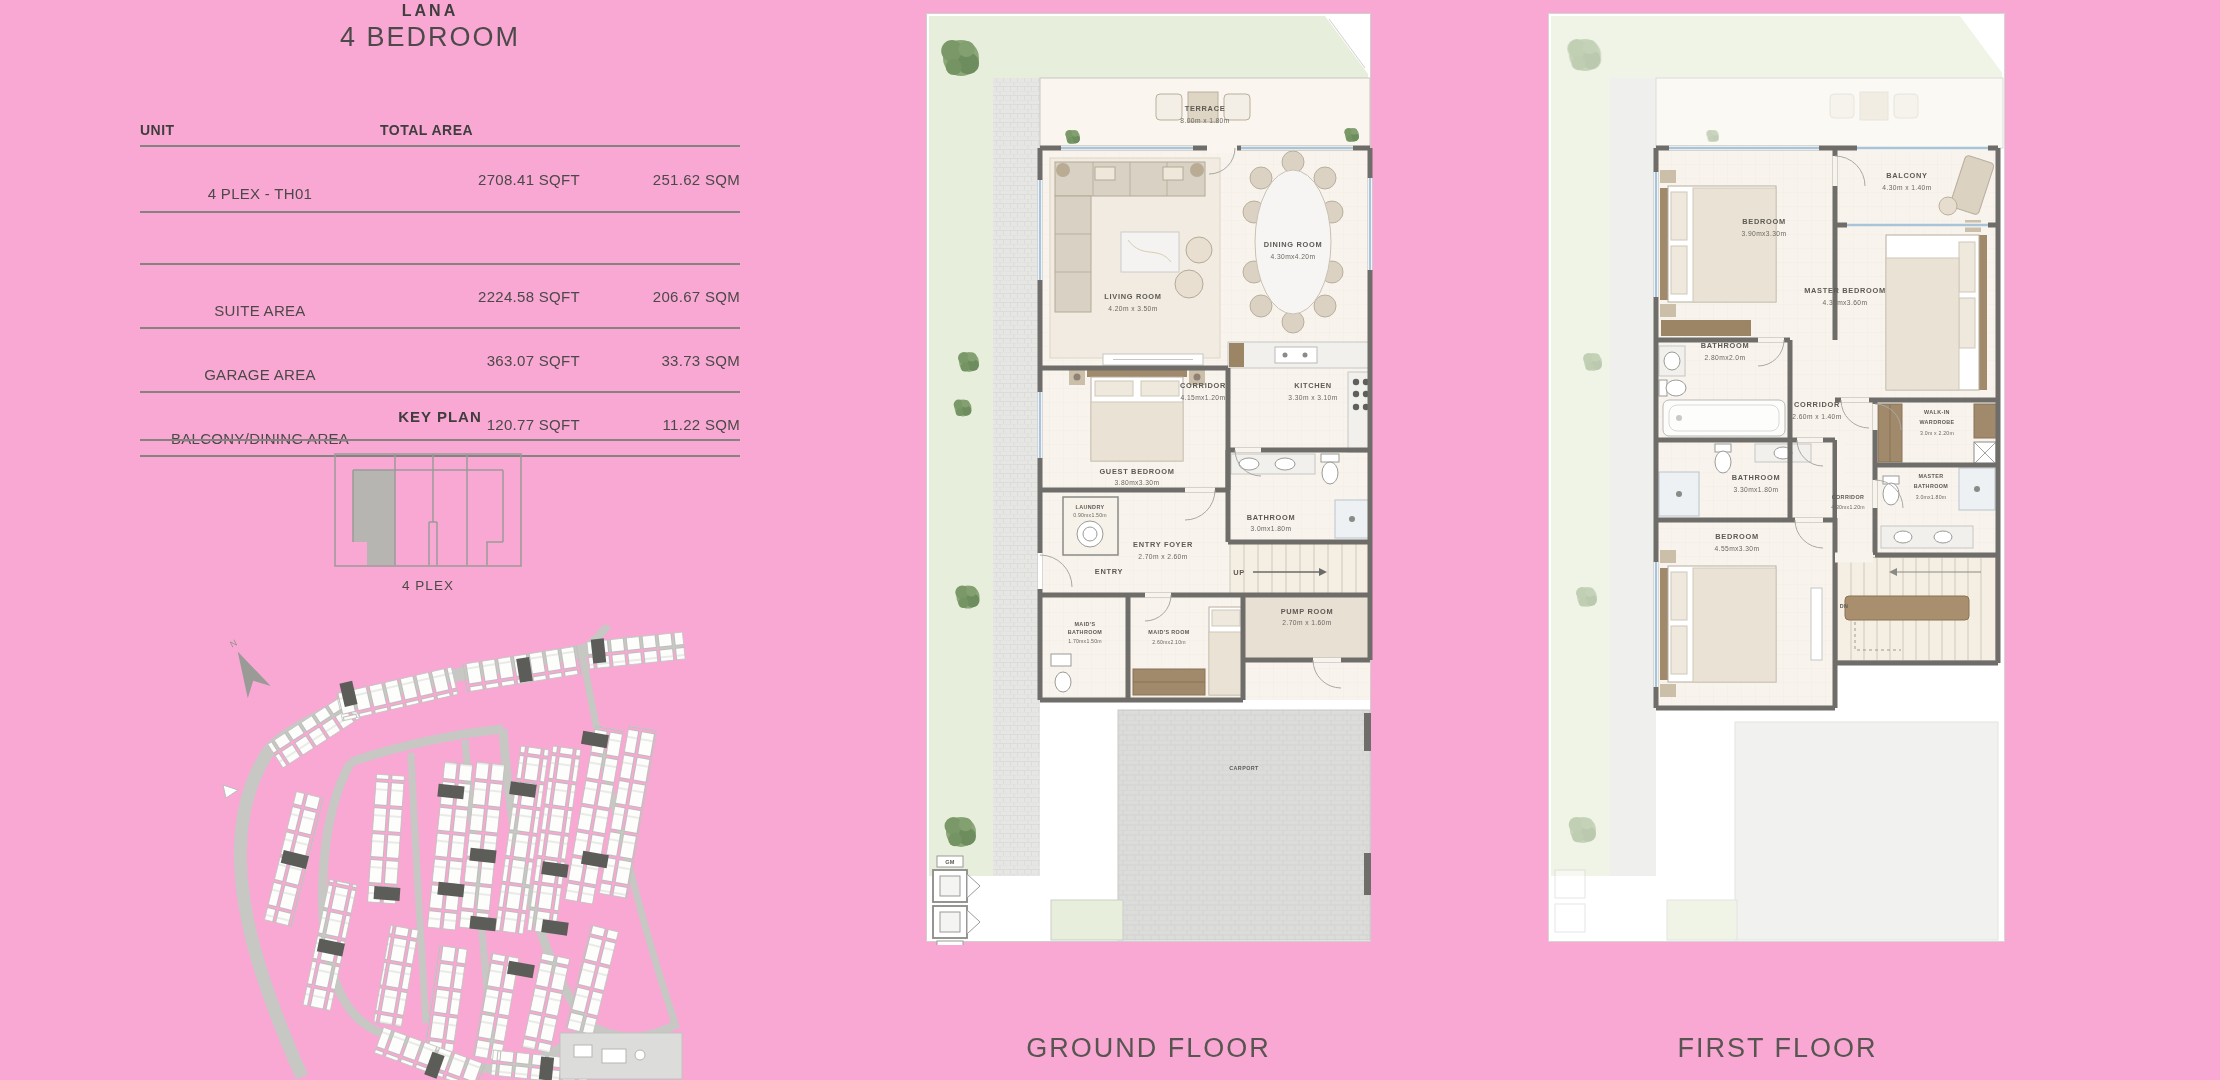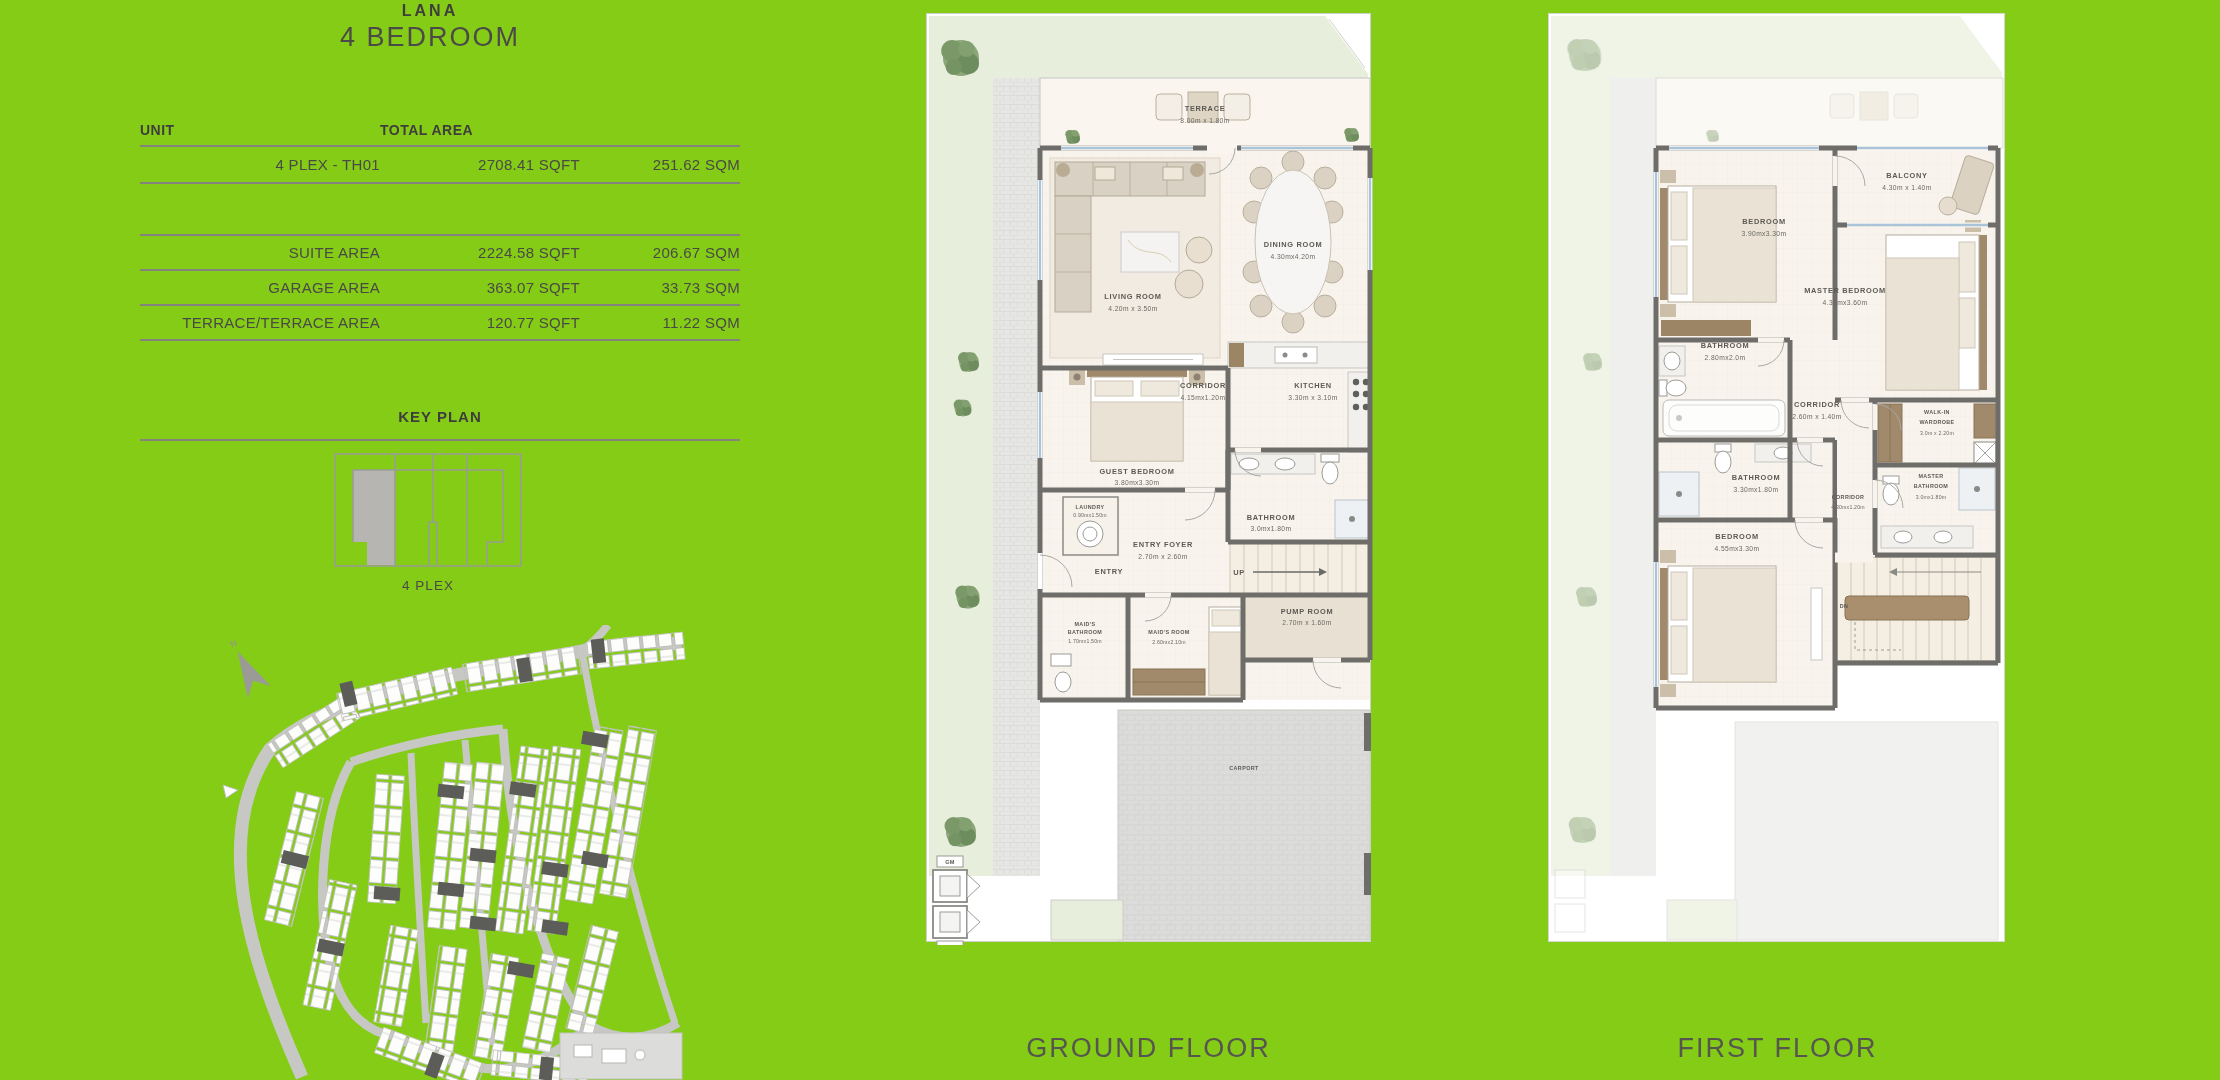--- a/index.html
+++ b/index.html
@@ -1,31 +1,31 @@
 <!DOCTYPE html>
 <html><head>
 <meta charset="utf-8">
 <style>
   html,body{margin:0;padding:0;background:#ffffff;}
-  .sheet{position:relative;width:2220px;height:1080px;background:#84cc16;overflow:hidden;
+  .sheet{position:relative;width:2220px;height:1080px;background:#f9a8d4;overflow:hidden;
          font-family:"Liberation Sans",sans-serif;color:#4b4947;}
   
   .left-panel{position:absolute;left:100px;top:0;width:660px;height:1080px;}
   .brand{position:absolute;top:2px;left:0;width:660px;text-align:center;
          font-size:16px;font-weight:700;letter-spacing:3px;color:#3f3e3c;}
   .subtitle{position:absolute;top:22px;left:0;width:660px;text-align:center;
          font-size:27px;font-weight:400;letter-spacing:2px;color:#4c4a48;}
   .info-table{position:absolute;left:40px;top:122px;width:600px;}
   .t-head{display:flex;align-items:flex-end;padding-bottom:7px;border-bottom:2px solid#85837f;
           font-size:14px;font-weight:700;color:#3f3e3c;letter-spacing:.5px;gap:28px;}
   .t-head .hl{flex:1;text-align:left;}
   .t-head .hv{width:360px;}
   .t-row{display:flex;align-items:center;padding:9px 0;border-bottom:2px solid #85837f;
          font-size:15px;color:#4b4947;letter-spacing:.3px;}
-  .t-row .cl{flex:1;text-align:right;}
+  .t-row .cl{flex:1;text-align:center;margin-top:29px;}
   .t-row .c1{width:200px;text-align:right;}
   .t-row .c2{width:160px;text-align:right;}
   .t-gap{height:50px;}
   .area-rows{border-top:2px solid #85837f;}
   .area-rows .t-row{padding:8px 0;}
   .key-head{position:absolute;left:40px;top:408px;width:600px;text-align:center;
             font-size:15px;font-weight:700;letter-spacing:1px;color:#3f3e3c;
             padding-bottom:14px;border-bottom:2px solid #85837f;}
   .key-svg{position:absolute;left:233px;top:452px;}
   .key-caption{position:absolute;left:233px;top:578px;width:190px;text-align:center;
@@ -72,21 +72,21 @@
           <span class="cl">SUITE AREA</span>
           <span class="c1">2224.58  SQFT</span>
           <span class="c2">206.67  SQM</span>
         </div>
         <div class="t-row">
           <span class="cl">GARAGE AREA</span>
           <span class="c1">363.07  SQFT</span>
           <span class="c2">33.73  SQM</span>
         </div>
         <div class="t-row">
-          <span class="cl">TERRACE/TERRACE AREA</span>
+          <span class="cl">BALCONY/DINING AREA</span>
           <span class="c1">120.77  SQFT</span>
           <span class="c2">11.22  SQM</span>
         </div>
       </div>
     </div>
 
     <div class="key-head">KEY PLAN</div>
 
     <svg class="key-svg" width="190" height="118" viewBox="0 0 190 118">
       <g fill="none" stroke="#9a9a96" stroke-width="1.5">

